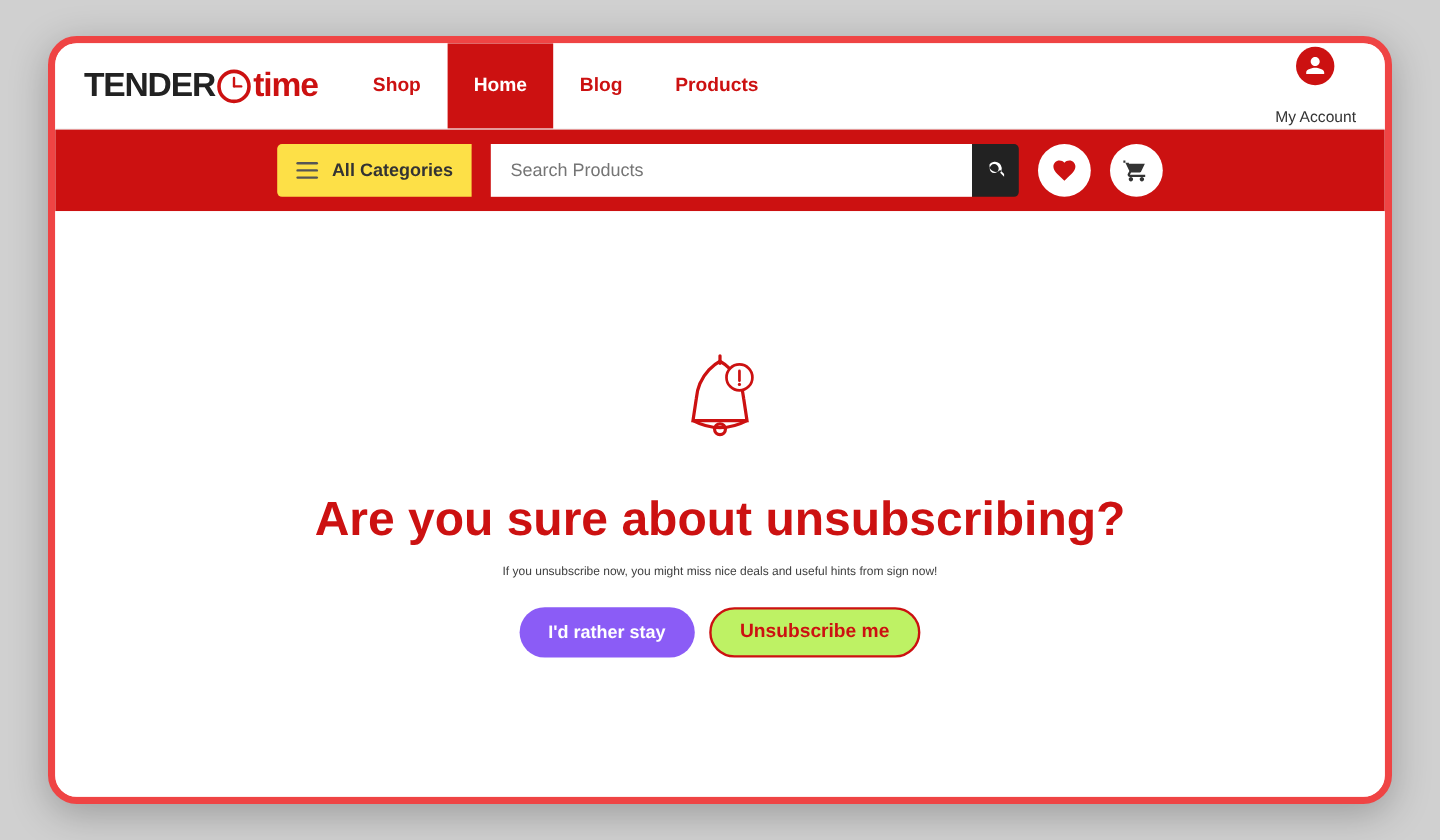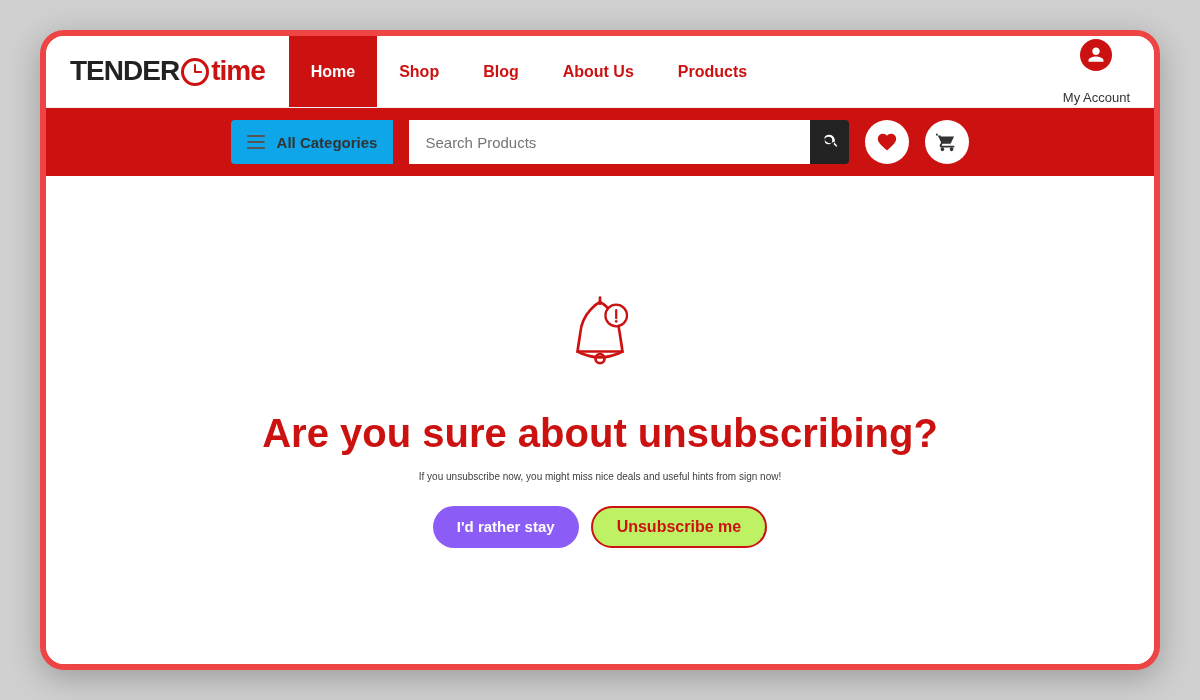--- a/index.html
+++ b/index.html
@@ -146,21 +146,21 @@
       align-items: center;
       justify-content: center;
       gap: 16px;
       padding: 0 40px;
     }
 
     .categories-btn {
       display: flex;
       align-items: center;
       gap: 8px;
-      background: #0ea5e9;
+      background: #fde047;
       border: none;
       border-radius: 4px 0 0 4px;
       padding: 10px 16px;
       font-size: 15px;
       font-weight: 600;
       color: #333;
       cursor: pointer;
       height: 44px;
       white-space: nowrap;
     }
@@ -299,31 +299,28 @@
 <div class="device-frame">
 
   <div class="top-nav">
     <div class="logo-area">
       <div class="logo-text">
         <span>TENDER</span><span class="logo-clock"></span><span class="red">time</span>
       </div>
     </div>
 
     <nav class="nav-links">
+      <a class="nav-item">
+        <span>Shop</span>
+      </a>
       <a class="nav-item active">
         <span>Home</span>
       </a>
       <a class="nav-item">
-        <span>Shop</span>
-      </a>
-      <a class="nav-item">
         <span>Blog</span>
-      </a>
-      <a class="nav-item">
-        <span>About Us</span>
       </a>
       <a class="nav-item">
         <span>Products</span>
       </a>
     </nav>
 
     <div class="nav-account">
       <div class="account-icon">
         <svg width="18" height="18" viewBox="0 0 24 24">
           <path d="M12 12c2.7 0 5-2.3 5-5s-2.3-5-5-5-5 2.3-5 5 2.3 5 5 5zm0 2c-3.3 0-10 1.7-10 5v2h20v-2c0-3.3-6.7-5-10-5z"></path>

